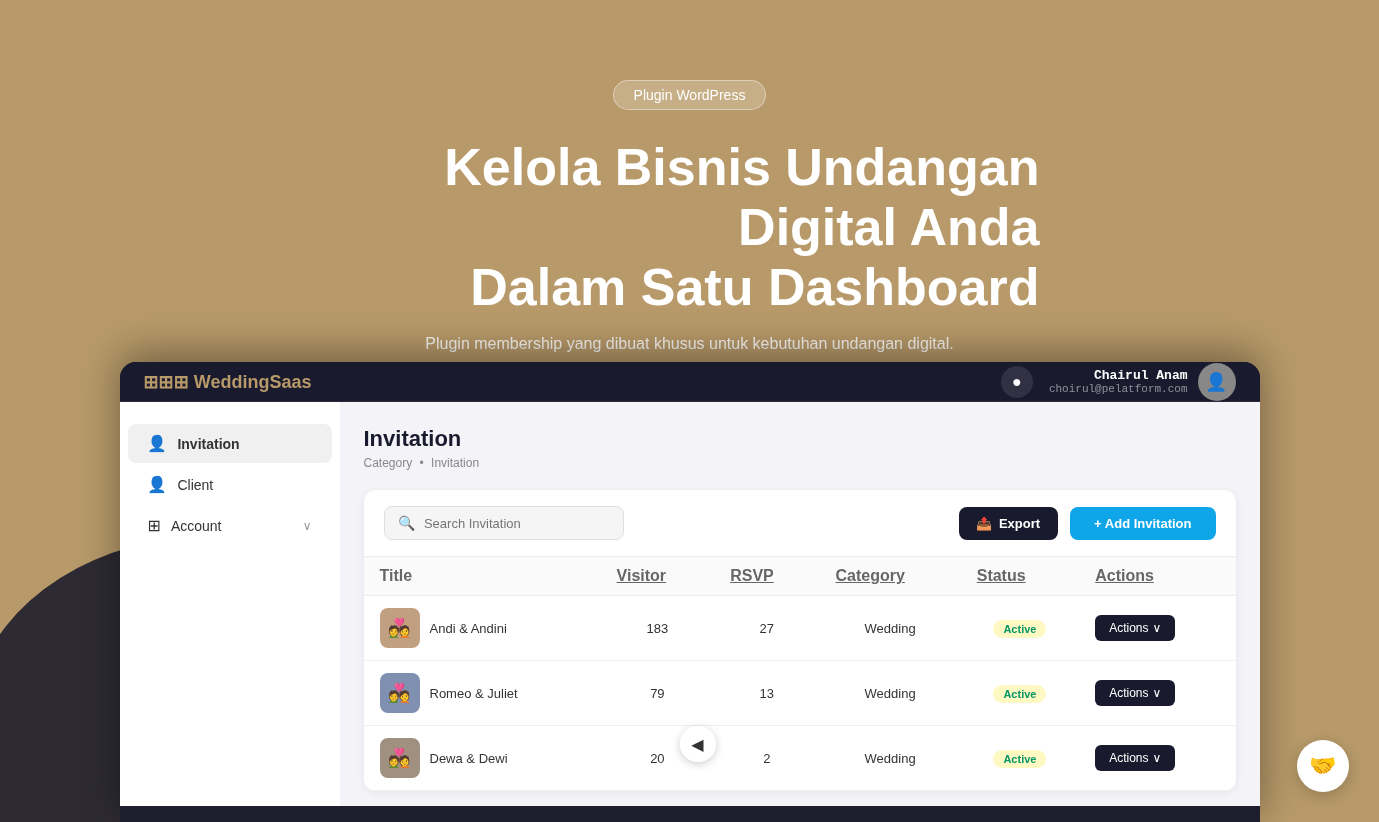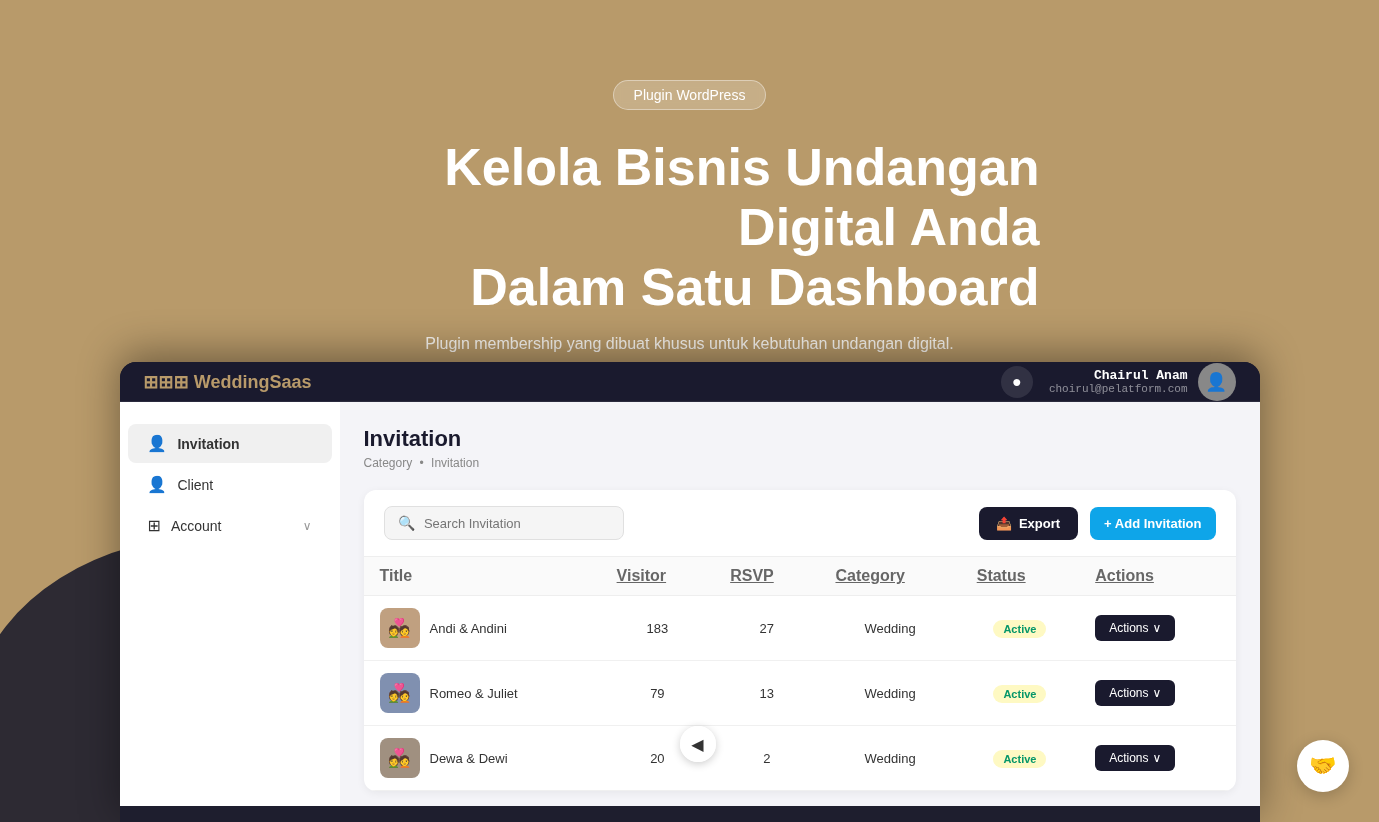--- a/index.html
+++ b/index.html
@@ -303,21 +303,21 @@
       cursor: pointer;
       display: flex;
       align-items: center;
       gap: 6px;
     }
 
     .btn-add {
       background: #0ea5e9;
       color: #fff;
       border: none;
-      padding: 9px 14px;
+      padding: 9px 24px;
       border-radius: 8px;
       font-size: 13px;
       font-weight: 600;
       cursor: pointer;
       display: flex;
       align-items: flex-start;
       gap: 6px;
     }
 
     

